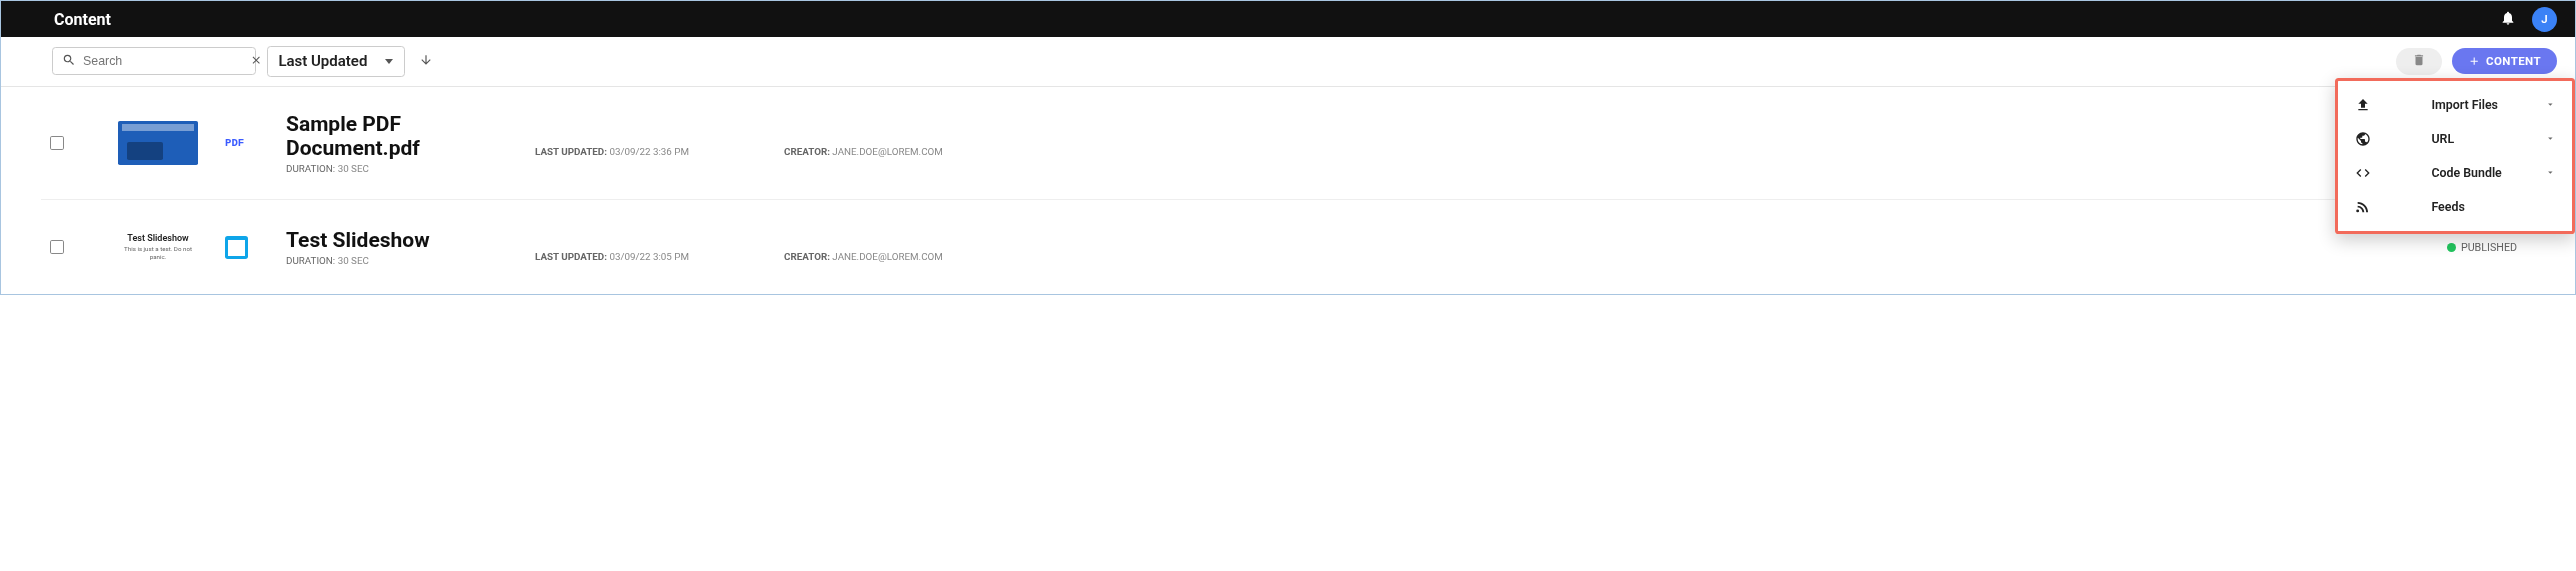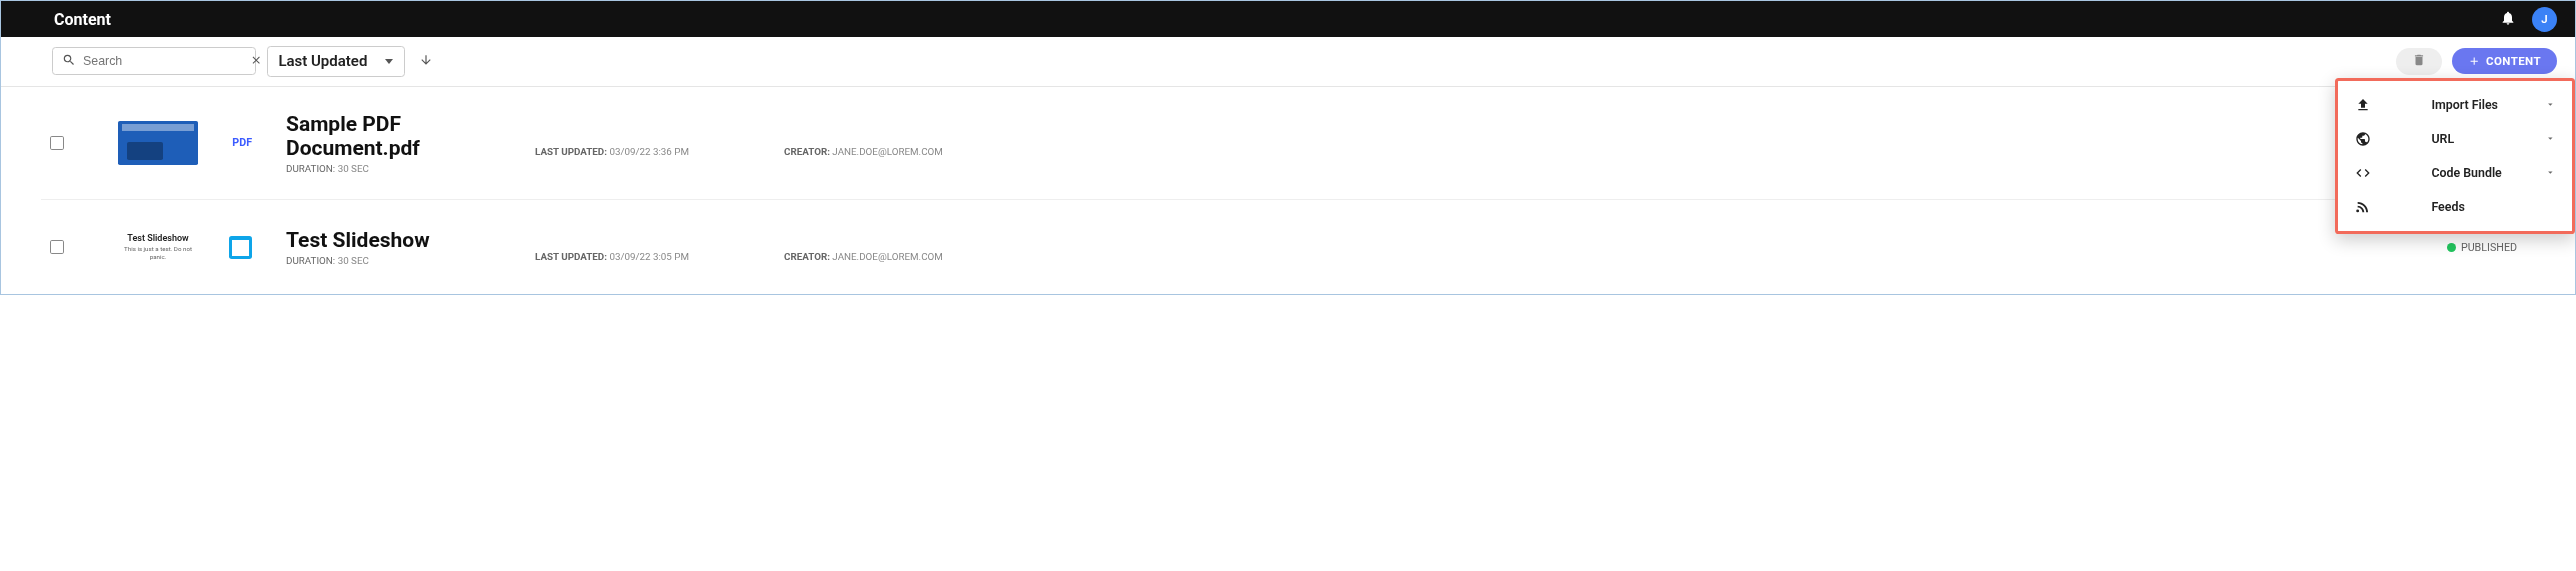--- a/index.html
+++ b/index.html
@@ -26,21 +26,21 @@
 .row { display: flex; align-items: center; padding: 25px 0; border-bottom: 0.9px solid #eee; gap: 27px; }
 .row:last-child { border-bottom: none; }
 .checkbox { width: 14px; height: 14px; border: 1.8px solid #888; border-radius: 1.8px; cursor: pointer; margin-left: 9px; margin-right: 27px; }
 .thumb { width: 80px; height: 44px; display: flex; align-items: center; justify-content: center; flex-direction: column; }
 .thumb-pdf { background: #1e5eb8; border-radius: 1.8px; position: relative; overflow: hidden; }
 .thumb-pdf::before { content: ""; position: absolute; top: 3.6px; left: 3.6px; right: 3.6px; height: 7px; background: rgba(255,255,255,0.4); }
 .thumb-pdf::after { content: ""; position: absolute; bottom: 5.3px; left: 9px; width: 36px; height: 18px; background: rgba(0,0,0,0.3); border-radius: 1.8px; }
 .thumb-slideshow { text-align: center; }
 .thumb-slideshow .t1 { font-size: 9px; font-weight: 600; color: #222; }
 .thumb-slideshow .t2 { font-size: 6.2px; color: #666; margin-top: 1.8px; }
-.type-icon { width: 27px; display: flex; align-items: center; justify-content: flex-end; margin-right: 7px; }
+.type-icon { width: 27px; display: flex; align-items: center; justify-content: flex-start; margin-right: 7px; font-family: Liberation Mono, monospace; }
 .type-pdf { color: #3b5bff; font-weight: 700; font-size: 10.7px; }
 .type-app { width: 23px; height: 23px; background: #0ea5e9; border-radius: 2.7px; position: relative; }
 .type-app::after { content: ""; position: absolute; top: 4.4px; left: 2.7px; right: 2.7px; bottom: 2.7px; background: #fff; }
 .row-main { flex: 0 0 222px; }
 .row-title { font-size: 21px; font-weight: 700; color: #111; }
 .row-sub { font-size: 9.8px; color: #888; margin-top: 3.6px; }
 .row-sub .lbl { font-weight: 400; color: #666; }
 .meta { flex: 0 0 222px; font-size: 9.8px; color: #888; margin-top: 18px; }
 .meta .lbl { font-weight: 700; color: #666; }
 .status-col { margin-left: auto; display: flex; align-items: center; gap: 5.3px; font-size: 10.7px; color: #666; padding-right: 18px; }

